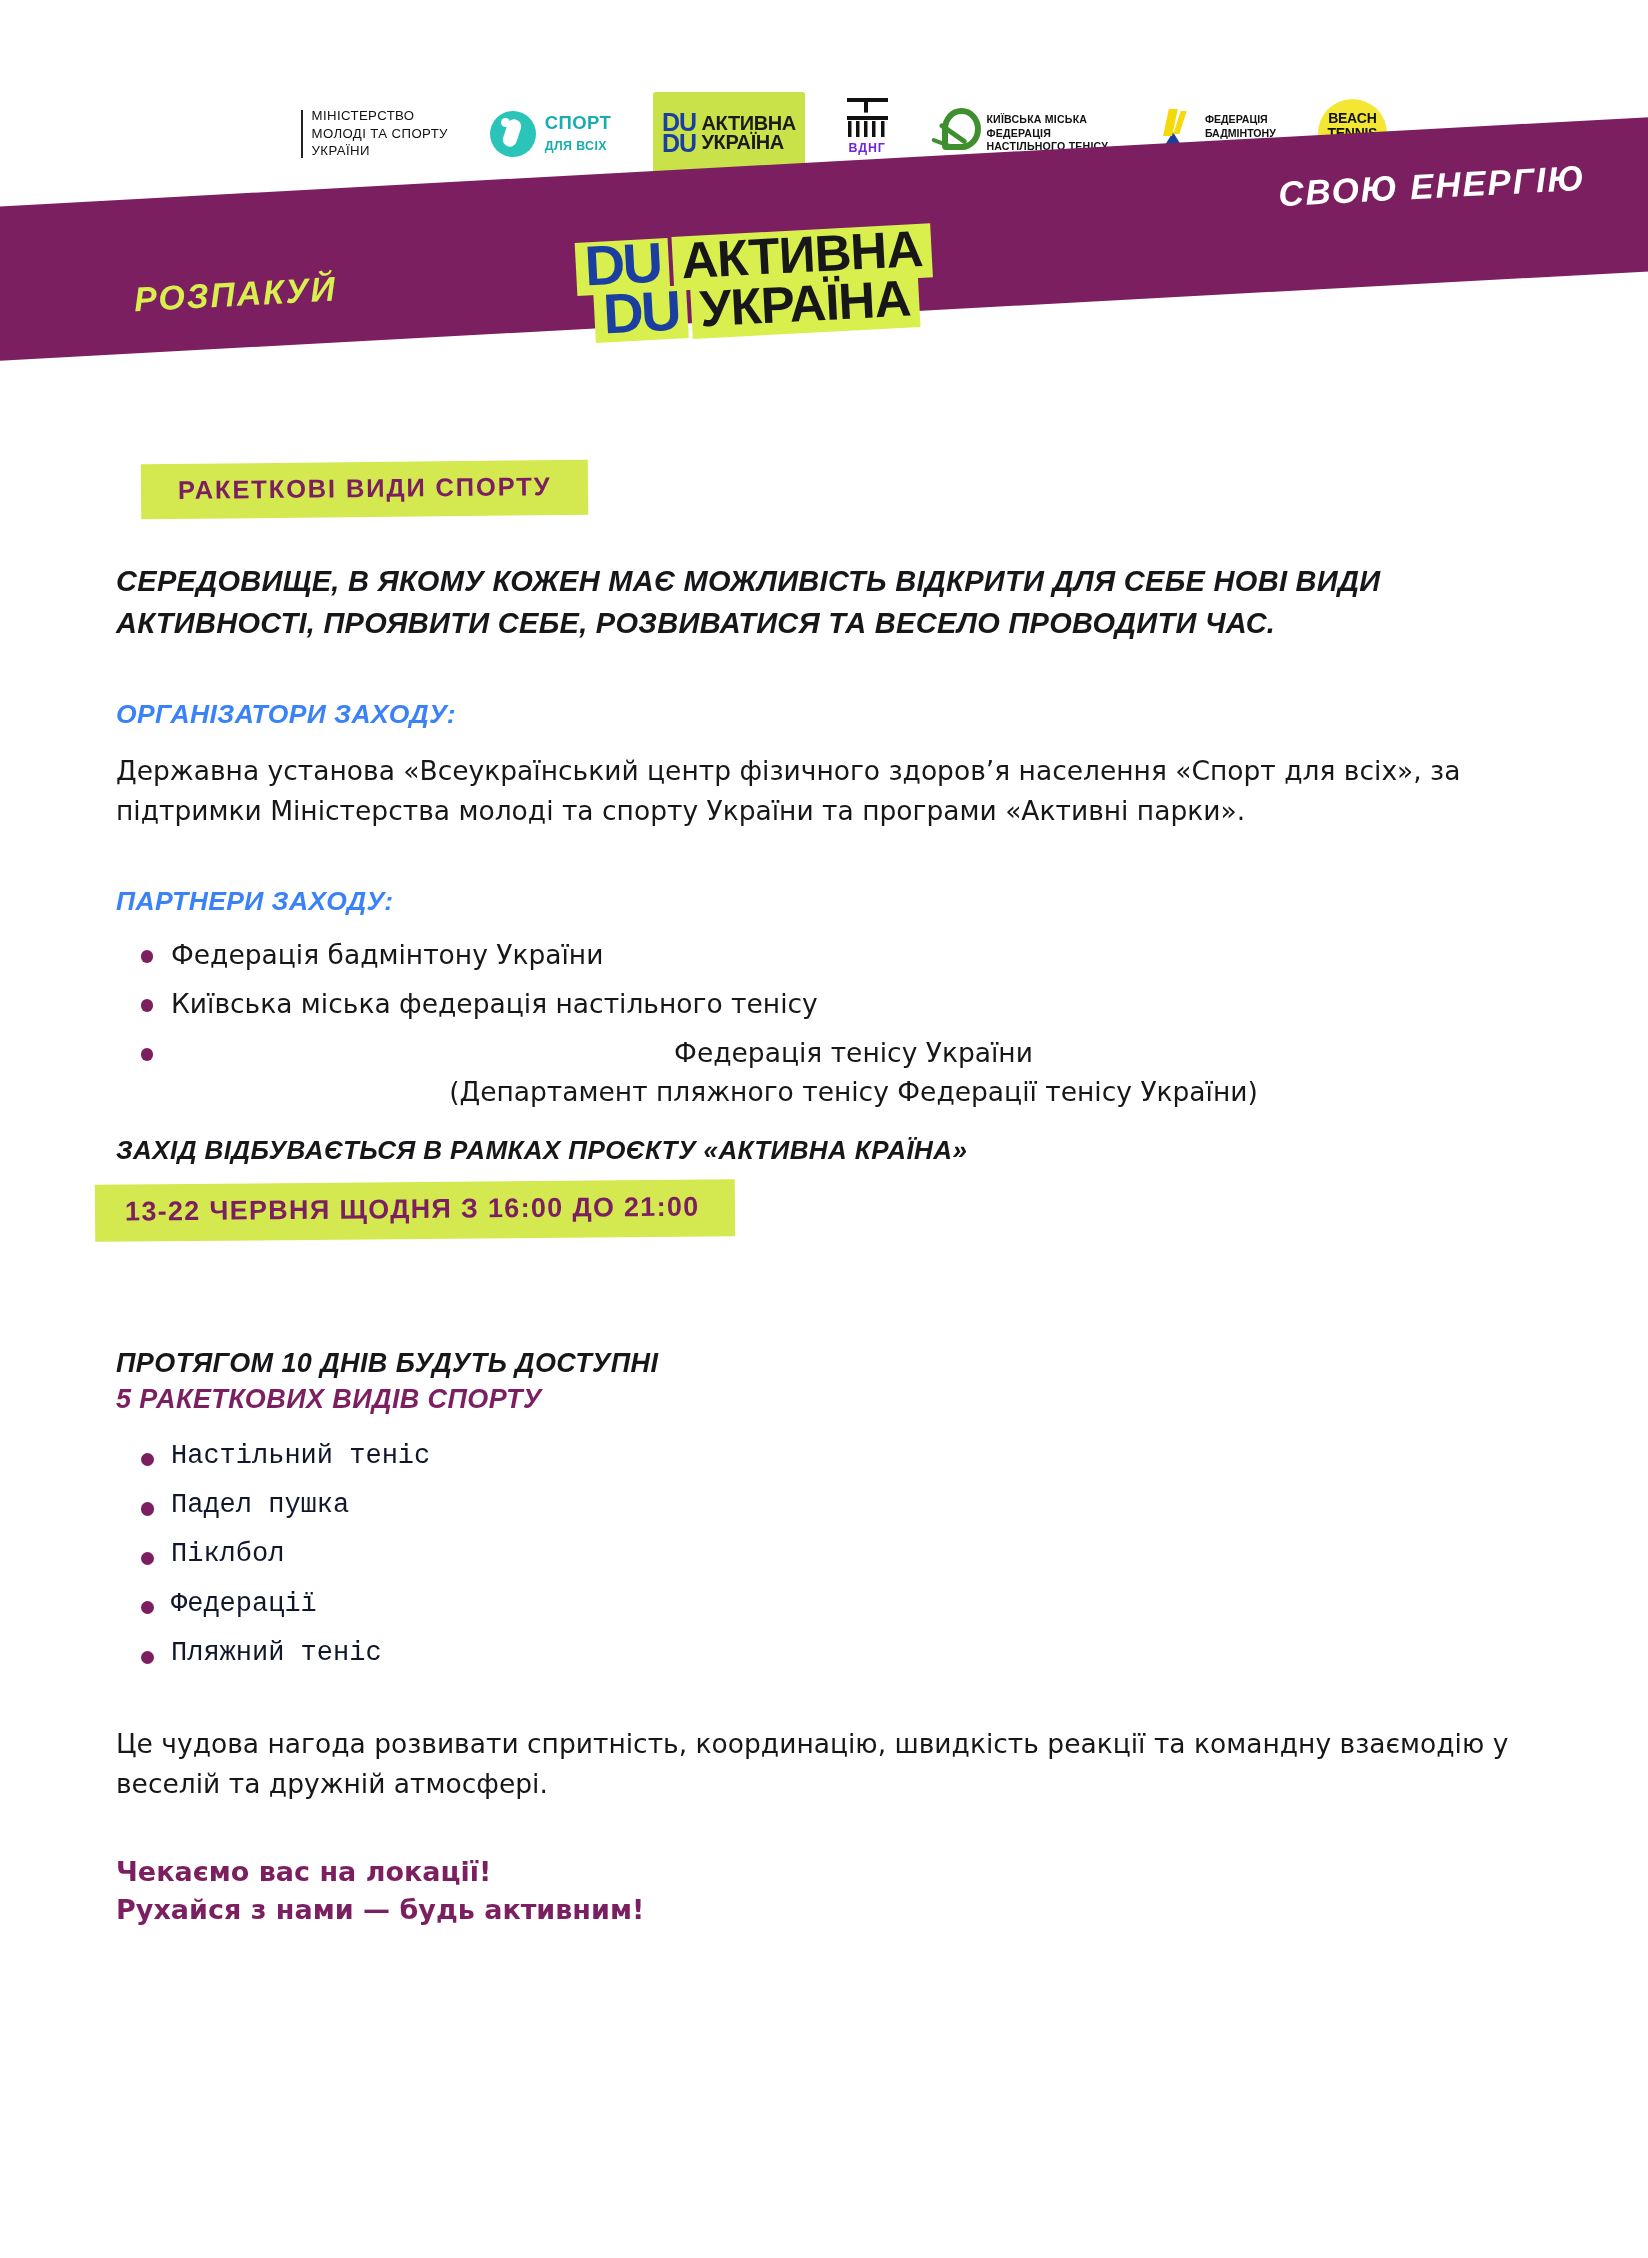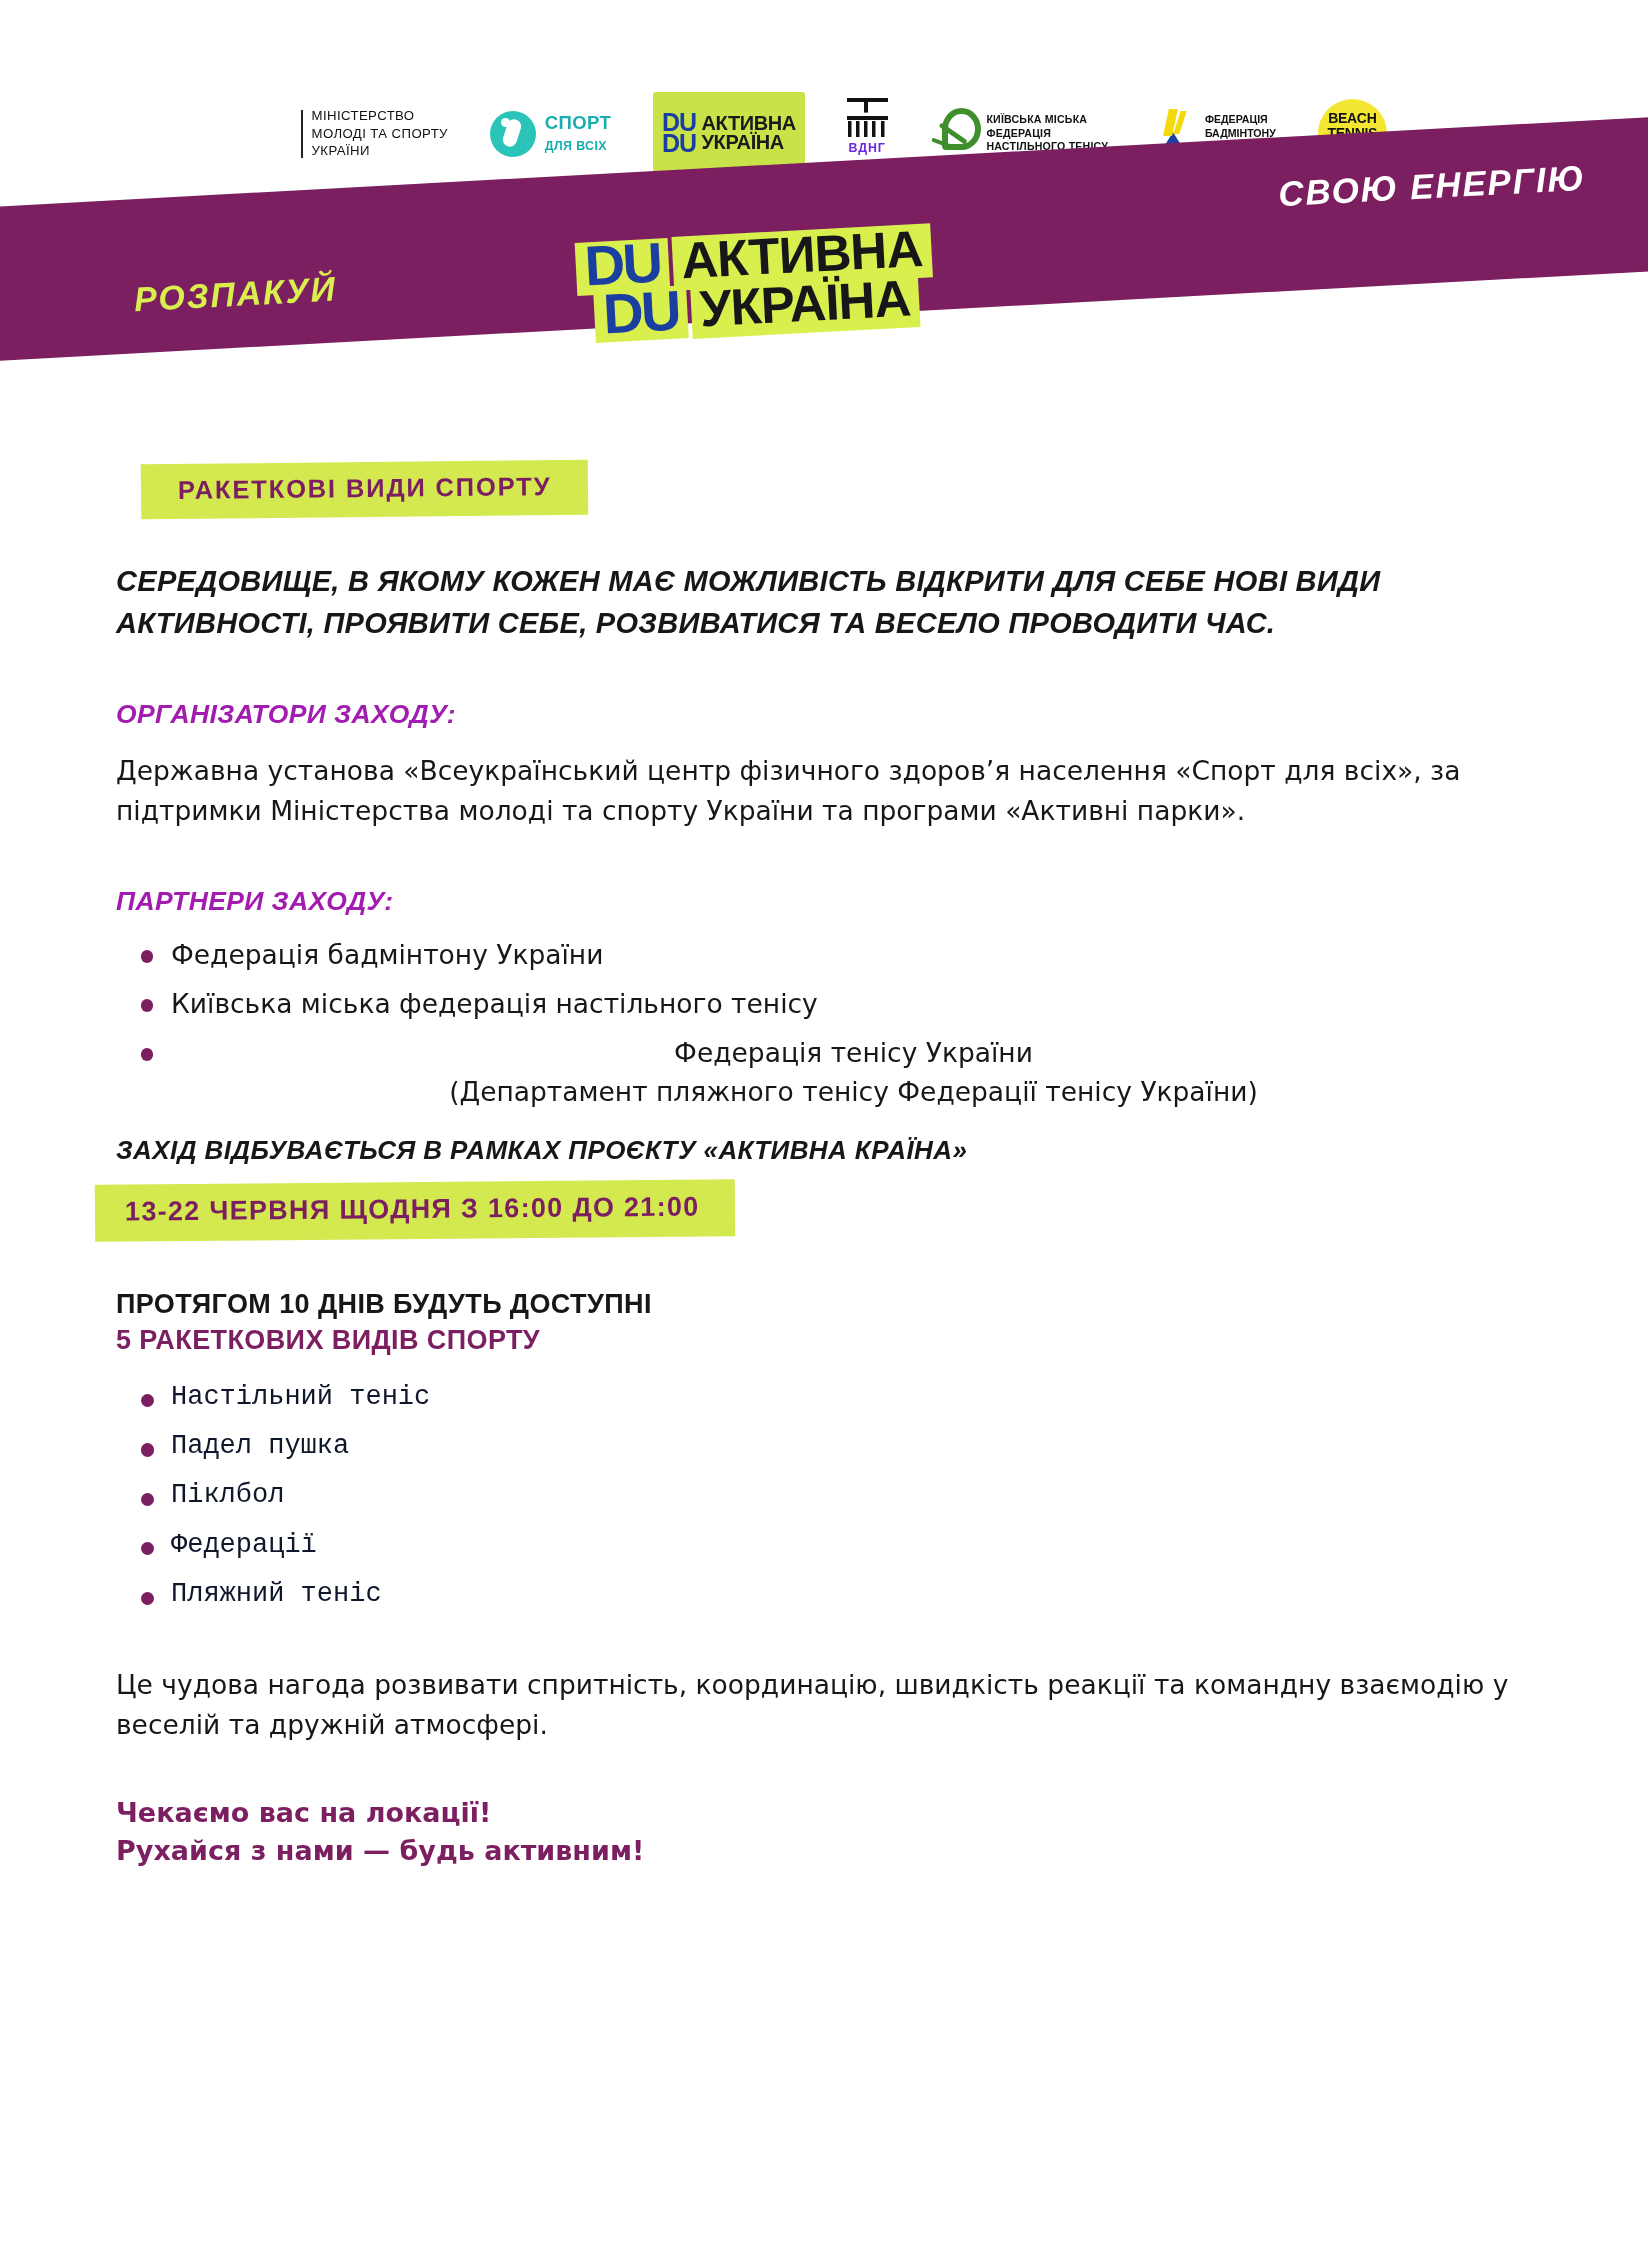--- a/index.html
+++ b/index.html
@@ -393,21 +393,21 @@
     letter-spacing: 0.3px;
   }
 
   .sect-head {
     margin-top: 53px;
     font-family: "Liberation Sans", sans-serif;
     font-style: italic;
     font-weight: bold;
     font-size: 26.5px;
     line-height: 1.3;
-    color: #a21caf;
+    color: #3b82f6;
     text-transform: uppercase;
     letter-spacing: 0.4px;
   }
 
   .body-text {
     margin-top: 19.4px;
     font-family: "DejaVu Sans", sans-serif;
     font-size: 26.5px;
     line-height: 1.52;
     color: #17171a;
@@ -459,22 +459,23 @@
     font-size: 27px;
     letter-spacing: 1.3px;
     text-transform: uppercase;
     padding: 12.4px 35px 14px 30px;
     transform: rotate(-0.5deg);
     position: relative;
     left: -21px;
   }
 
   .avail-head {
-    margin-top: 48px;
-    font-family: "Liberation Sans", sans-serif;
+    margin-top: 107px;
+    font-family: "Liberation Sans", sans-serif;
+    font-style: italic;
     font-weight: bold;
     font-size: 27px;
     line-height: 1.32;
     color: #17171a;
     text-transform: uppercase;
     letter-spacing: 0.4px;
   }
   .avail-head .accent {
     color: #7b1f61;
   }

